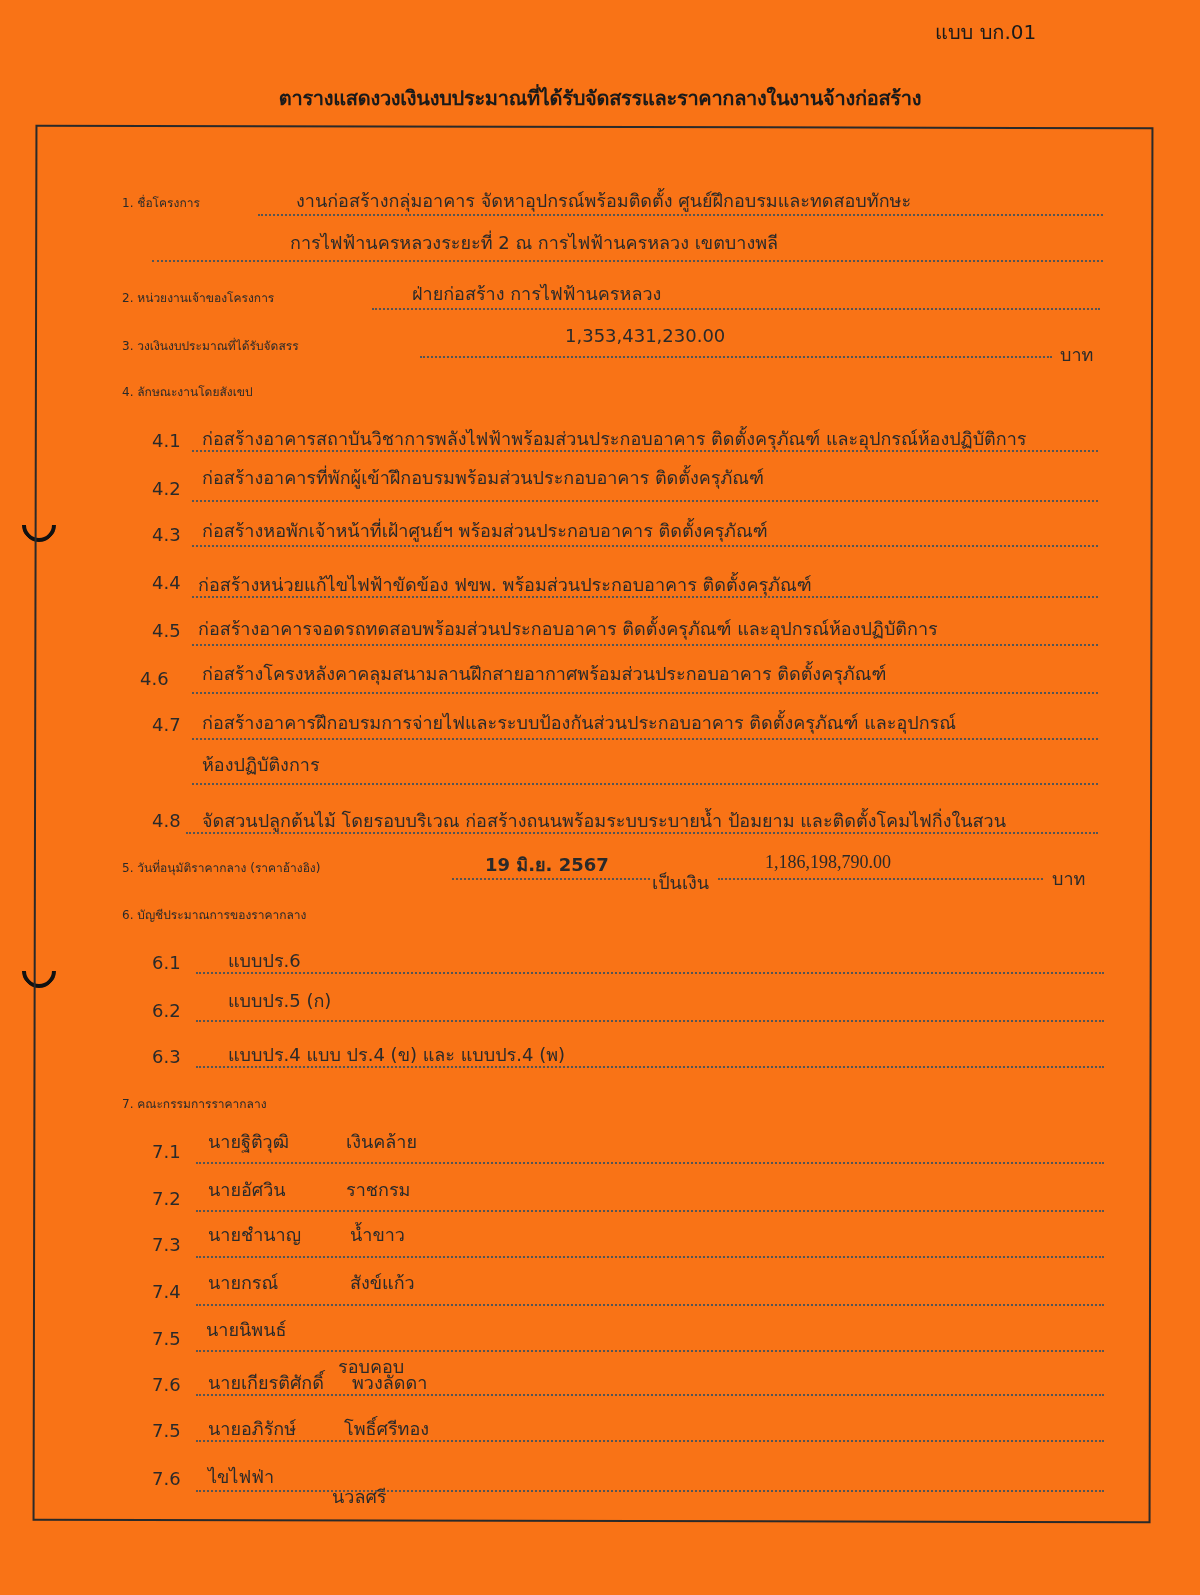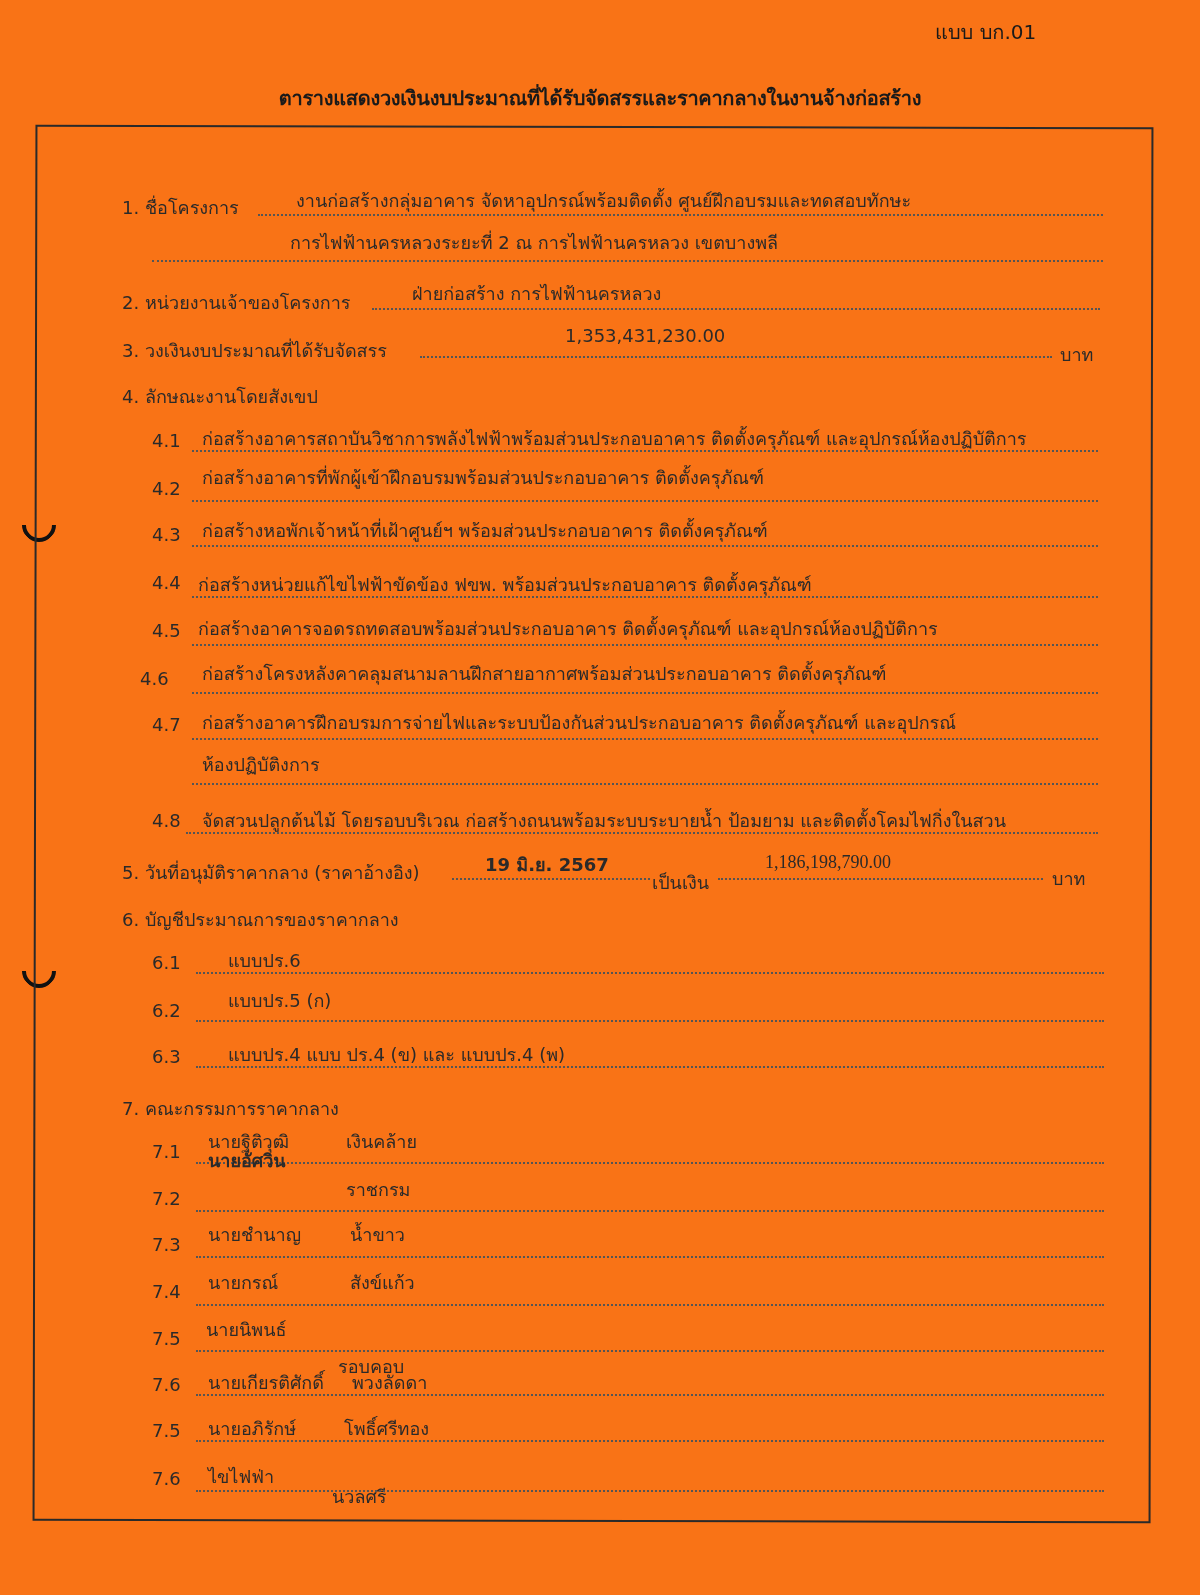--- a/index.html
+++ b/index.html
@@ -3,21 +3,21 @@
 <meta charset="utf-8">
 <style>
   html, body { margin:0; padding:0; background:#ffffff; }
   body { width:1200px; height:1595px; position:relative; overflow:hidden;
          font-family:"DejaVu Sans", "Liberation Sans", sans-serif; color:#222; }
   .page { position:absolute; left:0; top:0; width:1200px; height:1595px; background:#f97316; }
   .form-code { position:absolute; left:935px; top:16px; font-size:20px; color:#1a1a1a; }
   .doc-title { position:absolute; left:0; width:1200px; top:82px; text-align:center; font-size:20px; font-weight:bold; color:#1a1a1a; letter-spacing:-0.3px; }
   .frame { position:absolute; left:34px; top:126px; width:1114px; height:1392px;
            border:2px solid #2a2a2a; transform:rotate(0.12deg); }
-  .label { position:absolute; font-size:18px; white-space:nowrap; color:#2a2a2a; }
+  .label { position:absolute; font-size:12px; white-space:nowrap; color:#2a2a2a; }
   .value { position:absolute; font-size:18px; white-space:nowrap; color:#2a2a2a; }
   .dots { position:absolute; height:0; border-bottom:2px dotted #555; }
   .sub-num { position:absolute; font-size:18px; color:#2a2a2a; }
   .hole { position:absolute; width:26px; height:26px; border-radius:50%;
           border:4px solid transparent; border-bottom-color:#111; border-left-color:#111; transform:rotate(-45deg); }
 </style>
 </head>
 <body>
 
 <div class="page">
@@ -104,21 +104,21 @@
   <div class="dots" style="left:196px; top:1066px; width:908px;"></div>
 
   <div class="label" style="left:122px; top:1094px;">7. คณะกรรมการราคากลาง</div>
 
   <div class="sub-num" style="left:152px; top:1141px;">7.1</div>
   <div class="value" style="left:208px; top:1127px;">นายฐิติวุฒิ</div>
   <div class="value" style="left:346px; top:1127px;">เงินคล้าย</div>
   <div class="dots" style="left:196px; top:1162px; width:908px;"></div>
 
   <div class="sub-num" style="left:152px; top:1188px;">7.2</div>
-  <div class="value" style="left:208px; top:1146px;font-weight:bold;">นายอัศวิน</div>
+  <div class="value" style="left:208px; top:1175px;">นายอัศวิน</div>
   <div class="value" style="left:346px; top:1175px;">ราชกรม</div>
   <div class="dots" style="left:196px; top:1210px; width:908px;"></div>
 
   <div class="sub-num" style="left:152px; top:1234px;">7.3</div>
   <div class="value" style="left:208px; top:1220px;">นายชำนาญ</div>
   <div class="value" style="left:350px; top:1220px;">น้ำขาว</div>
   <div class="dots" style="left:196px; top:1256px; width:908px;"></div>
 
   <div class="sub-num" style="left:152px; top:1281px;">7.4</div>
   <div class="value" style="left:208px; top:1268px;">นายกรณ์</div>

